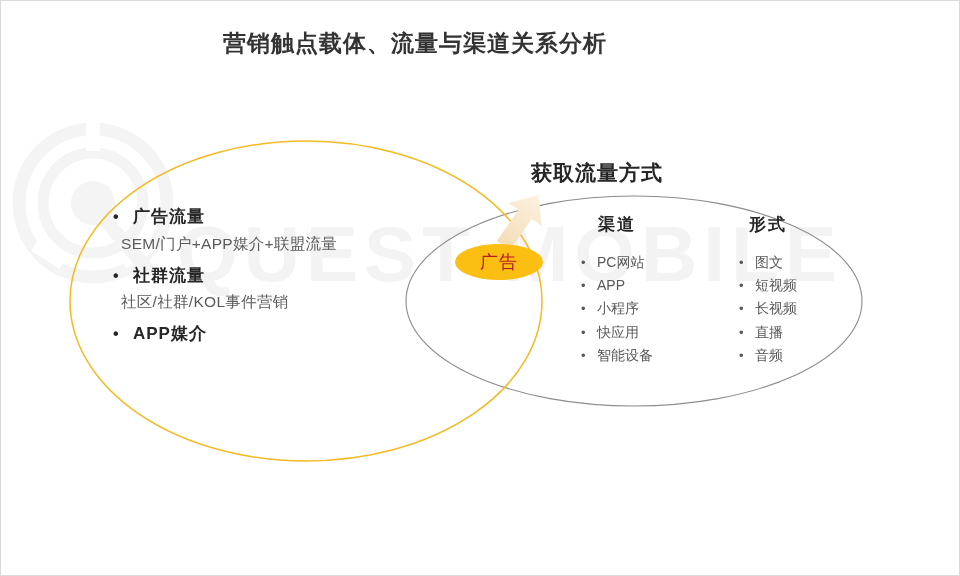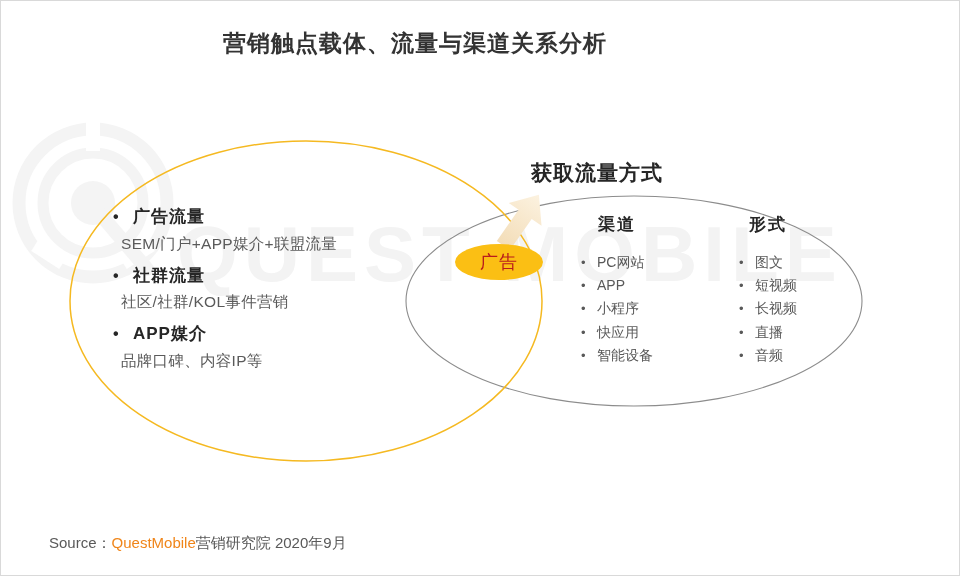--- a/index.html
+++ b/index.html
@@ -228,21 +228,20 @@
         <span class="label">社群流量</span>
       </div>
       <div class="grp-sub">社区/社群/KOL事件营销</div>
     </div>
 
     <div class="grp">
       <div class="grp-head">
         <span class="bullet">•</span>
         <span class="label">APP媒介</span>
       </div>
-      <div class="grp-sub">品牌口碑、内容IP等</div>
     </div>
 
   </div>
 
   <div id="pills">
     <div class="pill">广告</div>
   </div>
 
   <div id="arrow-label">获取流量方式</div>
 
@@ -295,17 +294,14 @@
         </li>
         <li>
           <span class="bullet">•</span>
           <span>音频</span>
         </li>
       </ul>
     </div>
 
   </div>
 
-  <div id="source">
-    <span>Source：</span><span class="brand">QuestMobile</span><span>营销研究院 2020年9月</span>
-  </div>
 
 </div>
 
 </body></html>

